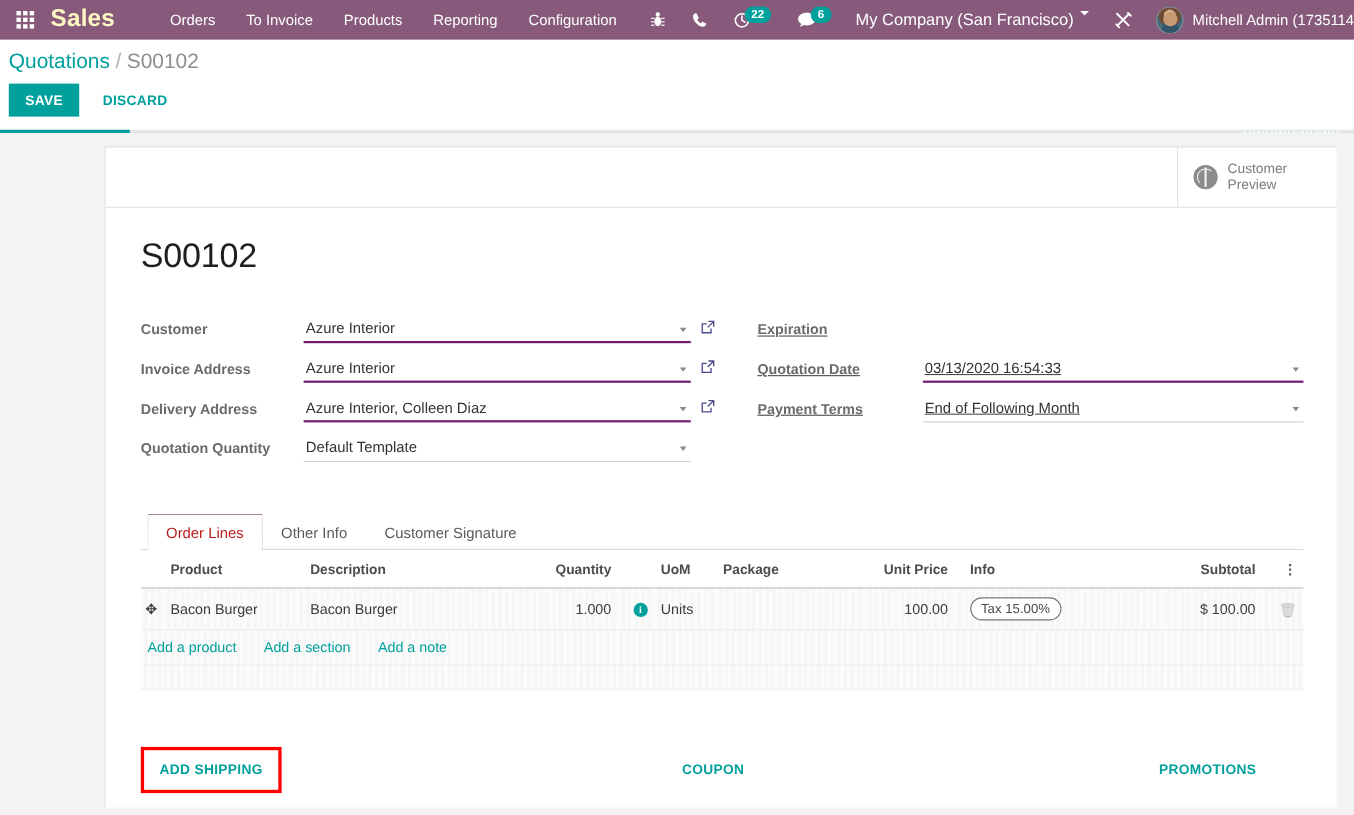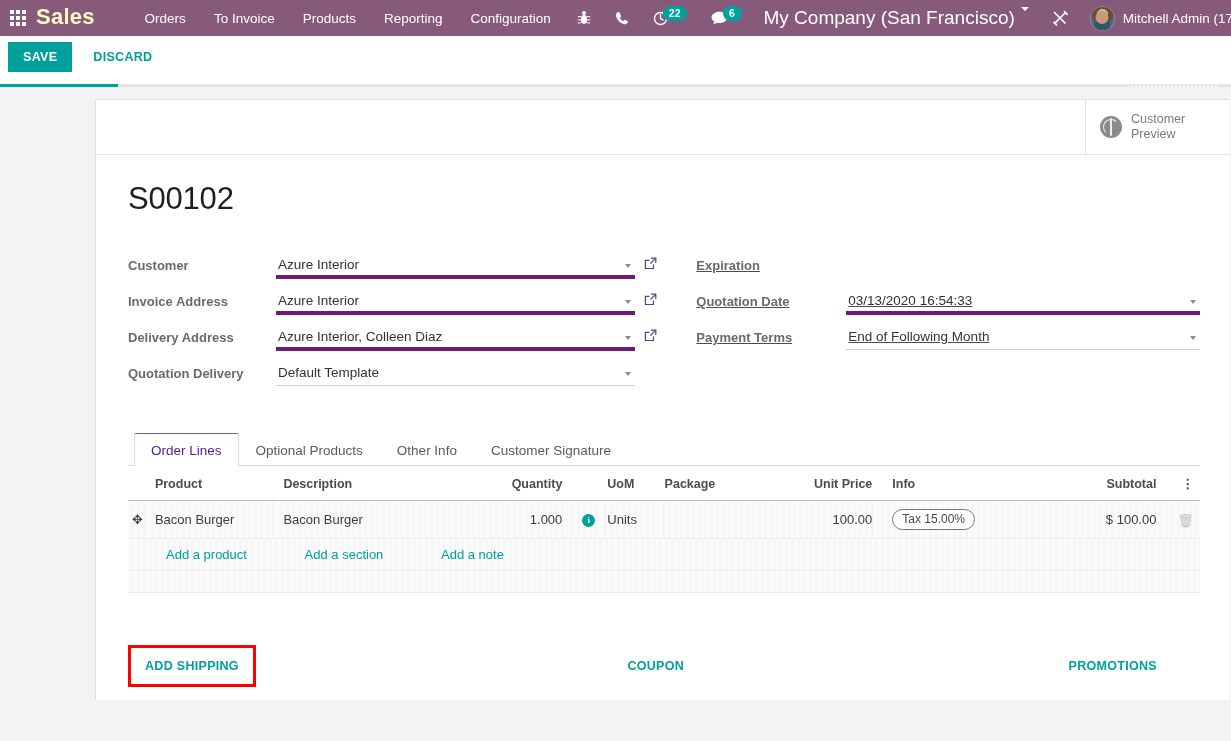--- a/index.html
+++ b/index.html
@@ -51,21 +51,21 @@
     align-items: center; cursor: pointer; height: 36px;
   }
   .sysicon svg { display: block; }
   .badge {
     background: #00A09D; color: #fff; font-size: 10.5px; font-weight: bold;
     border-radius: 9px; padding: 1px 6px 2px; line-height: 12px;
     margin-left: -5px; position: relative; top: -5px;
     min-width: 19px; text-align: center;
   }
   .company {
-    color: #ffffff; font-size: 19px; padding: 0 10px;
+    color: #ffffff; font-size: 15px; padding: 0 10px;
     display: flex; align-items: flex-start; gap: 6px; cursor: pointer;
     white-space: nowrap;
   }
   .caret-down {
     width: 0; height: 0; border-left: 4px solid transparent;
     border-right: 4px solid transparent; border-top: 4px solid #ffffff;
     display: inline-block;
   }
   .tools-icon { padding: 0 13px; display: flex; align-items: center; cursor: pointer; }
   .user-zone {
@@ -120,21 +120,21 @@
   .progress-strip .dots {
     position: absolute; right: 13px; top: 0px; height: 9px; width: 90px;
     background: repeating-linear-gradient(90deg, #dfe6ea 0 2px, #f4f7f8 2px 4px);
     border: 1px solid #e4eaee;
   }
 
   
   .page {
     background: #f3f3f3;
     height: calc(741px - 36px - 92px);
-    padding: 12px 1px 0 0;
+    padding: 12px 16px 0 0;
     position: relative;
     overflow: hidden;
   }
   .sheet-wrap { margin-left: 95px; margin-right: 0px; }
   .sheet {
     background: #ffffff;
     border: 1px solid #dfdfdf;
     border-right: none;
     min-height: 620px;
     position: relative;
@@ -176,21 +176,21 @@
     width: 148px; padding-top: 3px; flex: 0 0 auto;
   }
   .col.right .flabel { width: 150px; }
   .fval {
     position: relative; flex: 1;
     border-bottom: 1px solid #cfcfcf;
     padding: 2px 16px 3px 2px;
     font-size: 13.5px; color: #333333;
     min-height: 23px;
   }
-  .fval.strong-underline { border-bottom: 4px solid #701a75; }
+  .fval.strong-underline { border-bottom: 2px solid #701a75; }
   .fval .mini-caret {
     position: absolute; right: 4px; top: 9px;
     width: 0; height: 0;
     border-left: 3.5px solid transparent;
     border-right: 3.5px solid transparent;
     border-top: 4.5px solid #8a8a8a;
   }
   .ext-link { width: 26px; flex: 0 0 auto; padding-top: 2px; padding-left: 9px; cursor: pointer; }
   .ext-link svg { display: block; }
   .ext-spacer { width: 26px; flex: 0 0 auto; }
@@ -199,21 +199,21 @@
   .notebook { margin-top: 34px; }
   .tabs {
     display: flex; border-bottom: 1px solid #d9d9d9; padding-left: 6px;
   }
   .tab {
     padding: 9px 16px 8px; font-size: 13.5px; color: #5a5a5a;
     border: 1px solid transparent; border-bottom: none;
     margin-bottom: -1px; cursor: pointer; white-space: nowrap;
   }
   .tab.active {
-    color: #4c1d95; background: #ffffff;
+    color: #b91c1c; background: #ffffff;
     border-color: #d9d9d9; border-top: 1px solid #875A7B;
     border-radius: 2px 2px 0 0;
   }
 
   
   table.lines { width: 100%; border-collapse: collapse; margin-top: 0; }
   table.lines th {
     font-size: 12.5px; color: #4c4c4c; font-weight: bold;
     text-align: left; padding: 10px 6px 9px;
     border-bottom: 1px solid #b9b9b9; white-space: nowrap;
@@ -236,21 +236,21 @@
     display: inline-block; border: 1px solid #777777; border-radius: 11px;
     padding: 2px 9px 3px; font-size: 12px; color: #4a4a4a; background: #ffffff;
   }
   .trash {
     display: inline-block; margin-left: 9px; color: #bdbdbd;
     cursor: pointer; font-size: 13px; vertical-align: middle;
   }
   .kebab { color: #4c4c4c; font-size: 13px; letter-spacing: 0; }
   .addrow td { background: #ffffff; padding-top: 9px; padding-bottom: 9px; border-bottom: none; }
   .addlink {
-    color: #00A09D; font-size: 13px; text-decoration: none; margin-right: 22px; cursor: pointer; margin-left: 32px;
+    color: #00A09D; font-size: 13px; text-decoration: none; margin-right: 22px; cursor: pointer;
   }
   .striped-band {
     height: 22px;
     background: repeating-linear-gradient(90deg,#fbfbfb 0 3px,#f6f6f6 3px 6px);
     border-bottom: 1px solid #ededed;
   }
 
   
   .bottom-actions {
     display: flex; justify-content: space-between; align-items: center;
@@ -339,20 +339,23 @@
     </g>
       </svg>
   </div>
   <div class="user-zone">
     <div class="avatar"></div>
     <span class="user-name">Mitchell Admin (1735114</span>
   </div>
 </div>
 
 <div class="control-panel">
+  <div class="breadcrumb-row">
+    <a class="bc-link">Quotations</a><span class="bc-sep">/</span><span class="bc-current">S00102</span>
+  </div>
   <div class="actions-row">
     <button class="btn-save">SAVE</button>
     <button class="btn-discard">DISCARD</button>
   </div>
 </div>
 <div class="progress-strip">
   <div class="fill"></div>
   <div class="dots"></div>
 </div>
 
@@ -422,21 +425,21 @@
                     <g fill="none" stroke="#4a4a8a" stroke-width="1.2">
                   <path d="M7 1.2h4.8V6"></path>
                       <path d="M11.6 1.4 L6.4 6.6"></path>
                   <path d="M9.4 7.6v3.9H1.4V3.4h4"></path>
                     </g>
                   </svg>
               </div>
             </div>
 
             <div class="frow">
-              <div class="flabel">Quotation Delivery</div>
+              <div class="flabel">Quotation Quantity</div>
               <div class="fval">
                 <span>Default Template</span>
                 <span class="mini-caret"></span>
               </div>
               <div class="ext-spacer"></div>
             </div>
 
           </div>
 
           <div class="col right">
@@ -461,21 +464,20 @@
                 <span class="mini-caret"></span>
               </div>
             </div>
 
           </div>
         </div>
 
         <div class="notebook">
           <div class="tabs">
             <div class="tab active">Order Lines</div>
-            <div class="tab">Optional Products</div>
             <div class="tab">Other Info</div>
             <div class="tab">Customer Signature</div>
           </div>
 
           <table class="lines">
             <thead>
               <tr>
                 <th style="width:18px"></th>
                 <th style="width:135px">Product</th>
                 <th style="width:215px">Description</th>

